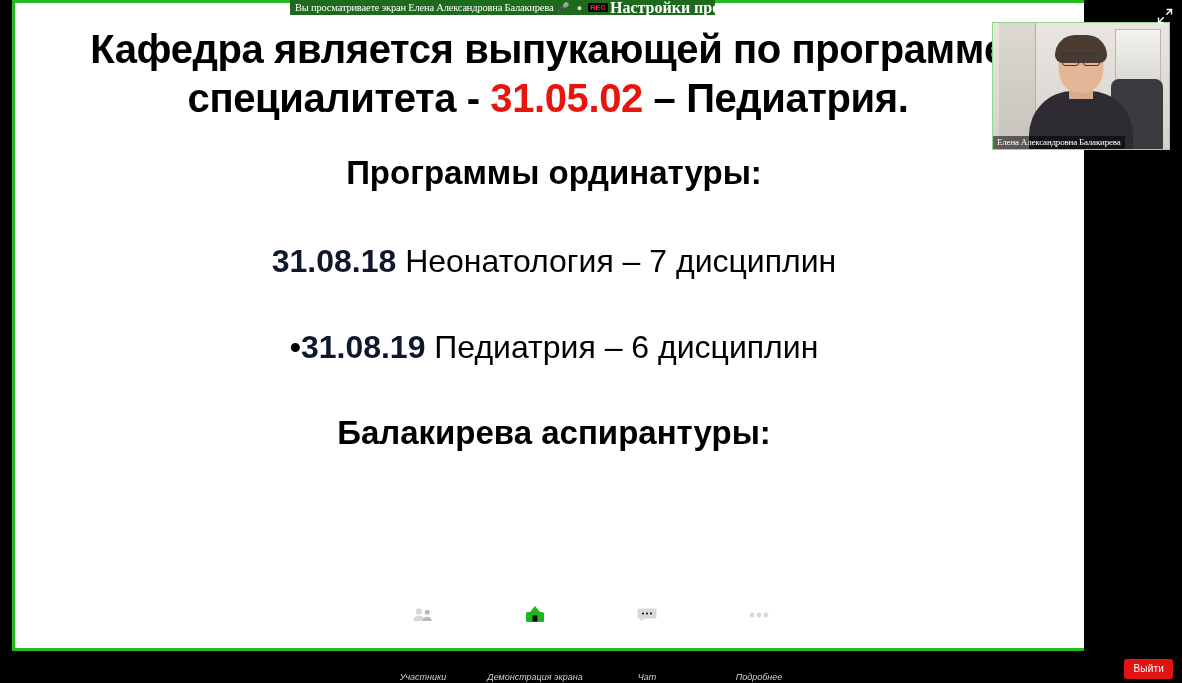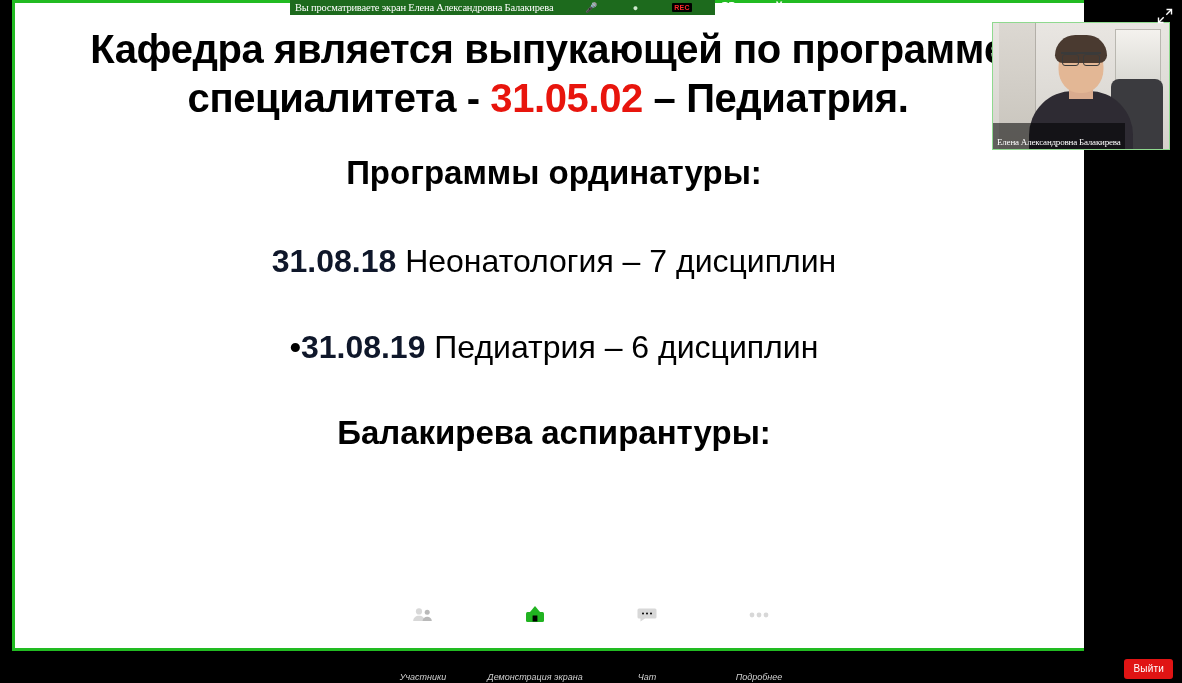--- a/index.html
+++ b/index.html
@@ -35,21 +35,20 @@
     top: 0;
     width: 425px;
     height: 15px;
     background: #1d6a1d;
     display: flex;
     align-items: center;
     z-index: 40;
     font-size: 10px;
     color: #ffffff;
     white-space: nowrap;
-    gap: 28px;
   }
   #share-bar .sb-text {
     padding-left: 5px;
     letter-spacing: -0.2px;
     font-family: "Liberation Serif", serif;
     font-size: 10.5px;
   }
   #share-bar .sb-mic {
     margin-left: 4px;
     font-size: 10px;
@@ -223,21 +222,21 @@
   .vt-glasses:after { right: 1px; }
   #video-thumb .vt-name {
     position: absolute;
     left: 0;
     bottom: 0;
     max-width: 100%;
     background: rgba(0,0,0,0.55);
     color: #fff;
     font-family: "Liberation Serif", serif;
     font-size: 9px;
-    padding: 14px 4px 2px 4px;
+    padding: 1px 4px 2px 4px;
     white-space: nowrap;
     letter-spacing: -0.2px;
   }
 
   
   #expand-btn {
     position: absolute;
     right: 6px;
     top: 6px;
     width: 22px;

